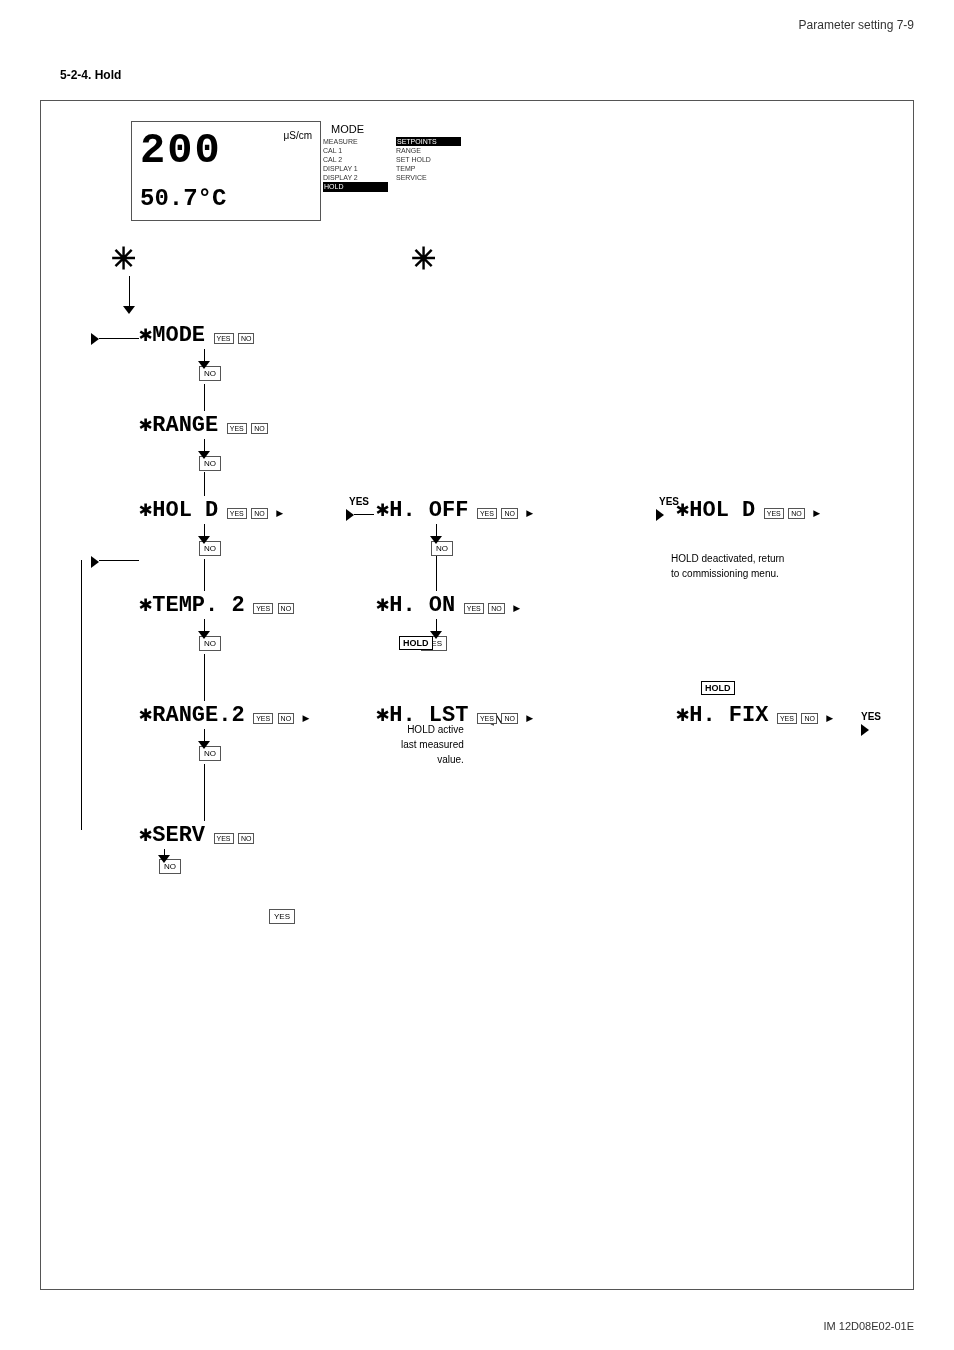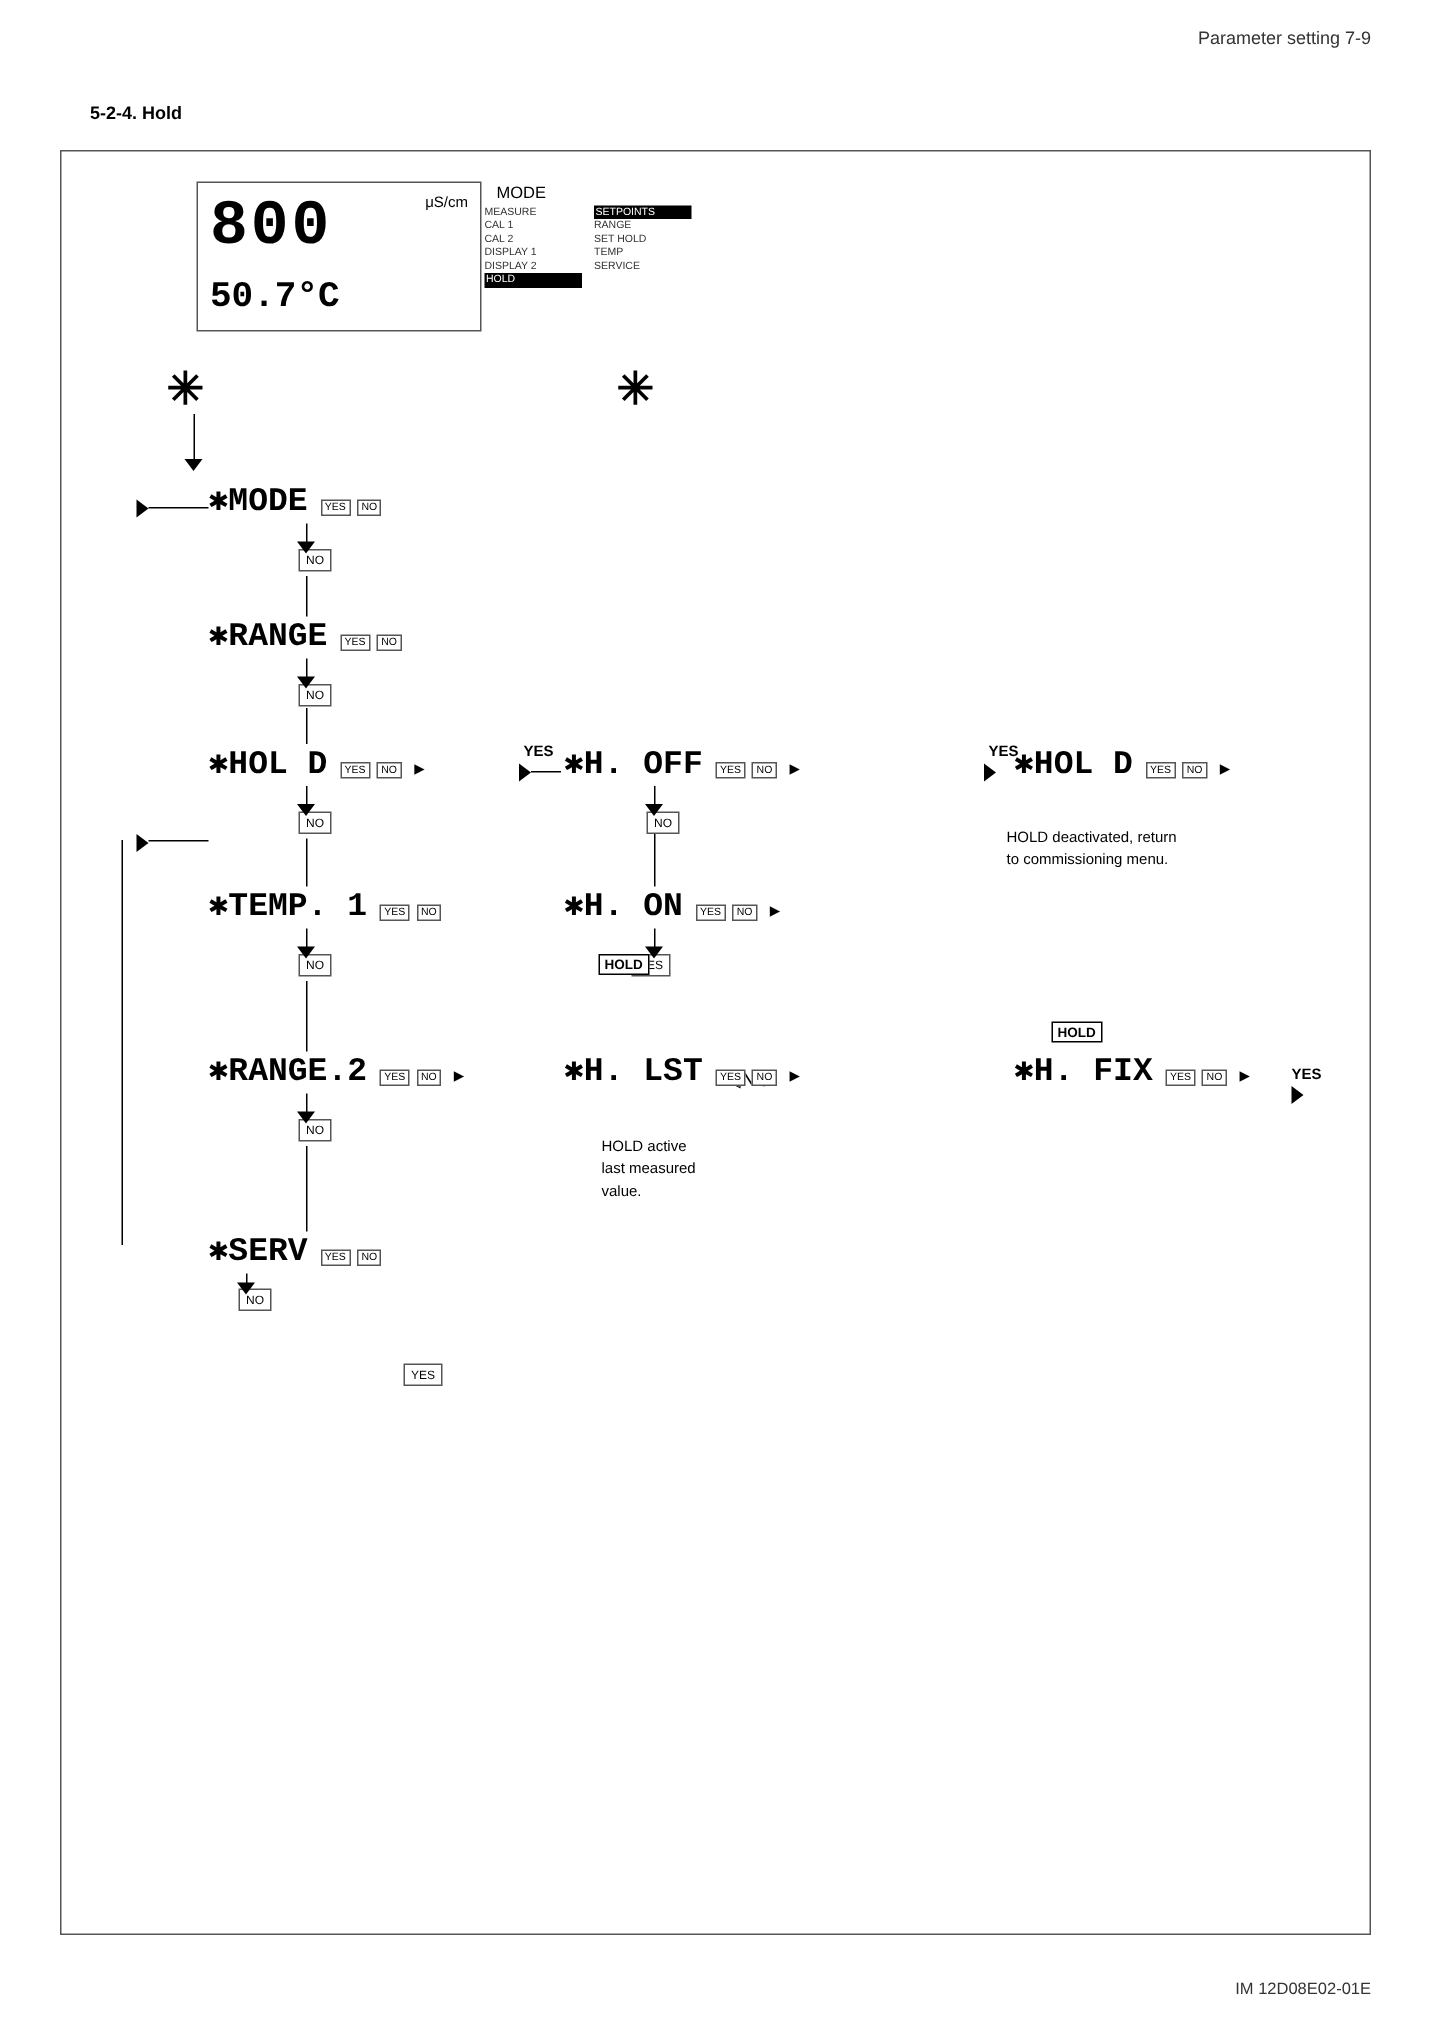--- a/index.html
+++ b/index.html
@@ -156,21 +156,21 @@
 </head>
 <body>
 
 <div class="page-header">Parameter setting 7-9</div>
 
 <div class="section-title">5-2-4. Hold</div>
 
 <div class="diagram-box">
 
   <div class="display-panel">
-    <div class="display-main">800</div>
+    <div class="display-main">200</div>
     <div class="display-unit">μS/cm</div>
     <div class="display-sub">50.7°C</div>
   </div>
 
   <div style="position:absolute; top:22px; left:290px; font-size:11px;">MODE</div>
 
   <div class="menu-panel" style="top:36px; left:282px;">
     <div class="menu-item">MEASURE</div>
     <div class="menu-item">CAL 1</div>
     <div class="menu-item">CAL 2</div>
@@ -253,21 +253,21 @@
   <div style="position:absolute; top:395px; left:635px;">
     <span style="font-size:22px; font-weight:bold; font-family:'Courier New',monospace;">✱HOL D</span>
     <span class="yes-no-btn" style="margin-left:4px;">YES</span>
     <span class="yes-no-btn">NO</span>
     <span style="margin-left:4px; font-size:9px;">▶</span>
   </div>
 
   <div style="position:absolute; top:450px; left:630px; font-size:10px; line-height:1.5;">HOLD deactivated, return<br>to commissioning menu.</div>
 
   <div style="position:absolute; top:490px; left:98px;">
-    <span style="font-size:22px; font-weight:bold; font-family:'Courier New',monospace;">✱TEMP. 1</span>
+    <span style="font-size:22px; font-weight:bold; font-family:'Courier New',monospace;">✱TEMP. 2</span>
     <span class="yes-no-btn" style="margin-left:4px;">YES</span>
     <span class="yes-no-btn">NO</span>
   </div>
 
   <div class="no-box" style="top:535px; left:158px;">NO</div>
   <div class="line-v" style="top:518px; left:163px; height:17px;"></div>
   <div class="arrow-down" style="top:530px; left:157px;"></div>
   <div class="line-v" style="top:458px; left:163px; height:32px;"></div>
 
   <div style="position:absolute; top:490px; left:335px;">
@@ -300,21 +300,21 @@
   <div class="line-v" style="top:553px; left:163px; height:47px;"></div>
 
   <div style="position:absolute; top:610px; left:442px; font-size:14px; transform:rotate(0deg);">◁NO</div>
   <div style="position:absolute; top:600px; left:335px;">
     <span style="font-size:22px; font-weight:bold; font-family:'Courier New',monospace;">✱H. LST</span>
     <span class="yes-no-btn" style="margin-left:4px;">YES</span>
     <span class="yes-no-btn">NO</span>
     <span style="margin-left:4px; font-size:9px;">▶</span>
   </div>
 
-  <div style="position:absolute; top:656px; left:360px; font-size:10px; line-height:1.5;">HOLD active<br>last measured<br>value.</div>
+  <div style="position:absolute; top:621px; left:360px; font-size:10px; line-height:1.5;text-align:right;">HOLD active<br>last measured<br>value.</div>
 
   <div style="position:absolute; top:580px; left:660px;">
     <span class="hold-badge">HOLD</span>
   </div>
 
   <div style="position:absolute; top:610px; left:820px; font-size:10px; font-weight:bold;">YES</div>
   <div class="arrow-right" style="top:623px; left:820px;"></div>
 
   <div style="position:absolute; top:600px; left:635px;">
     <span style="font-size:22px; font-weight:bold; font-family:'Courier New',monospace;">✱H. FIX</span>

